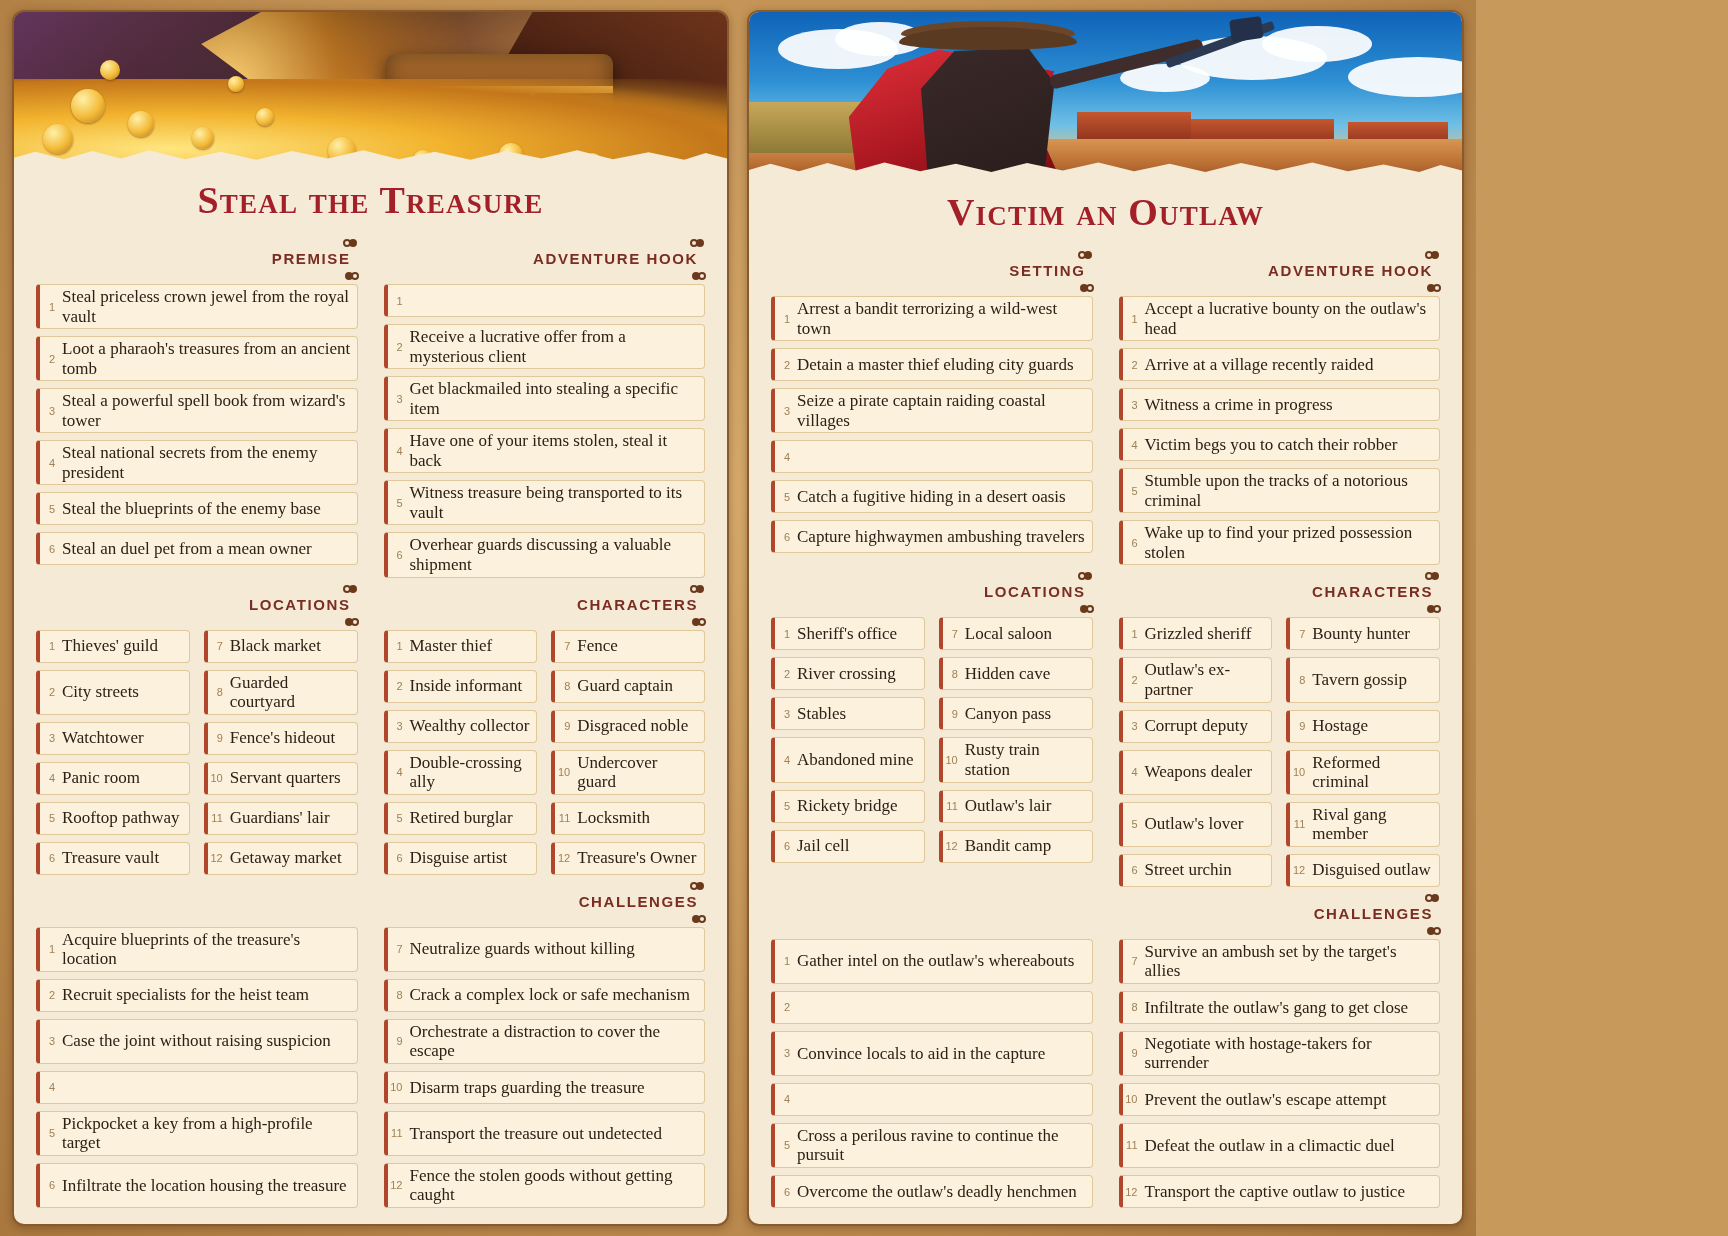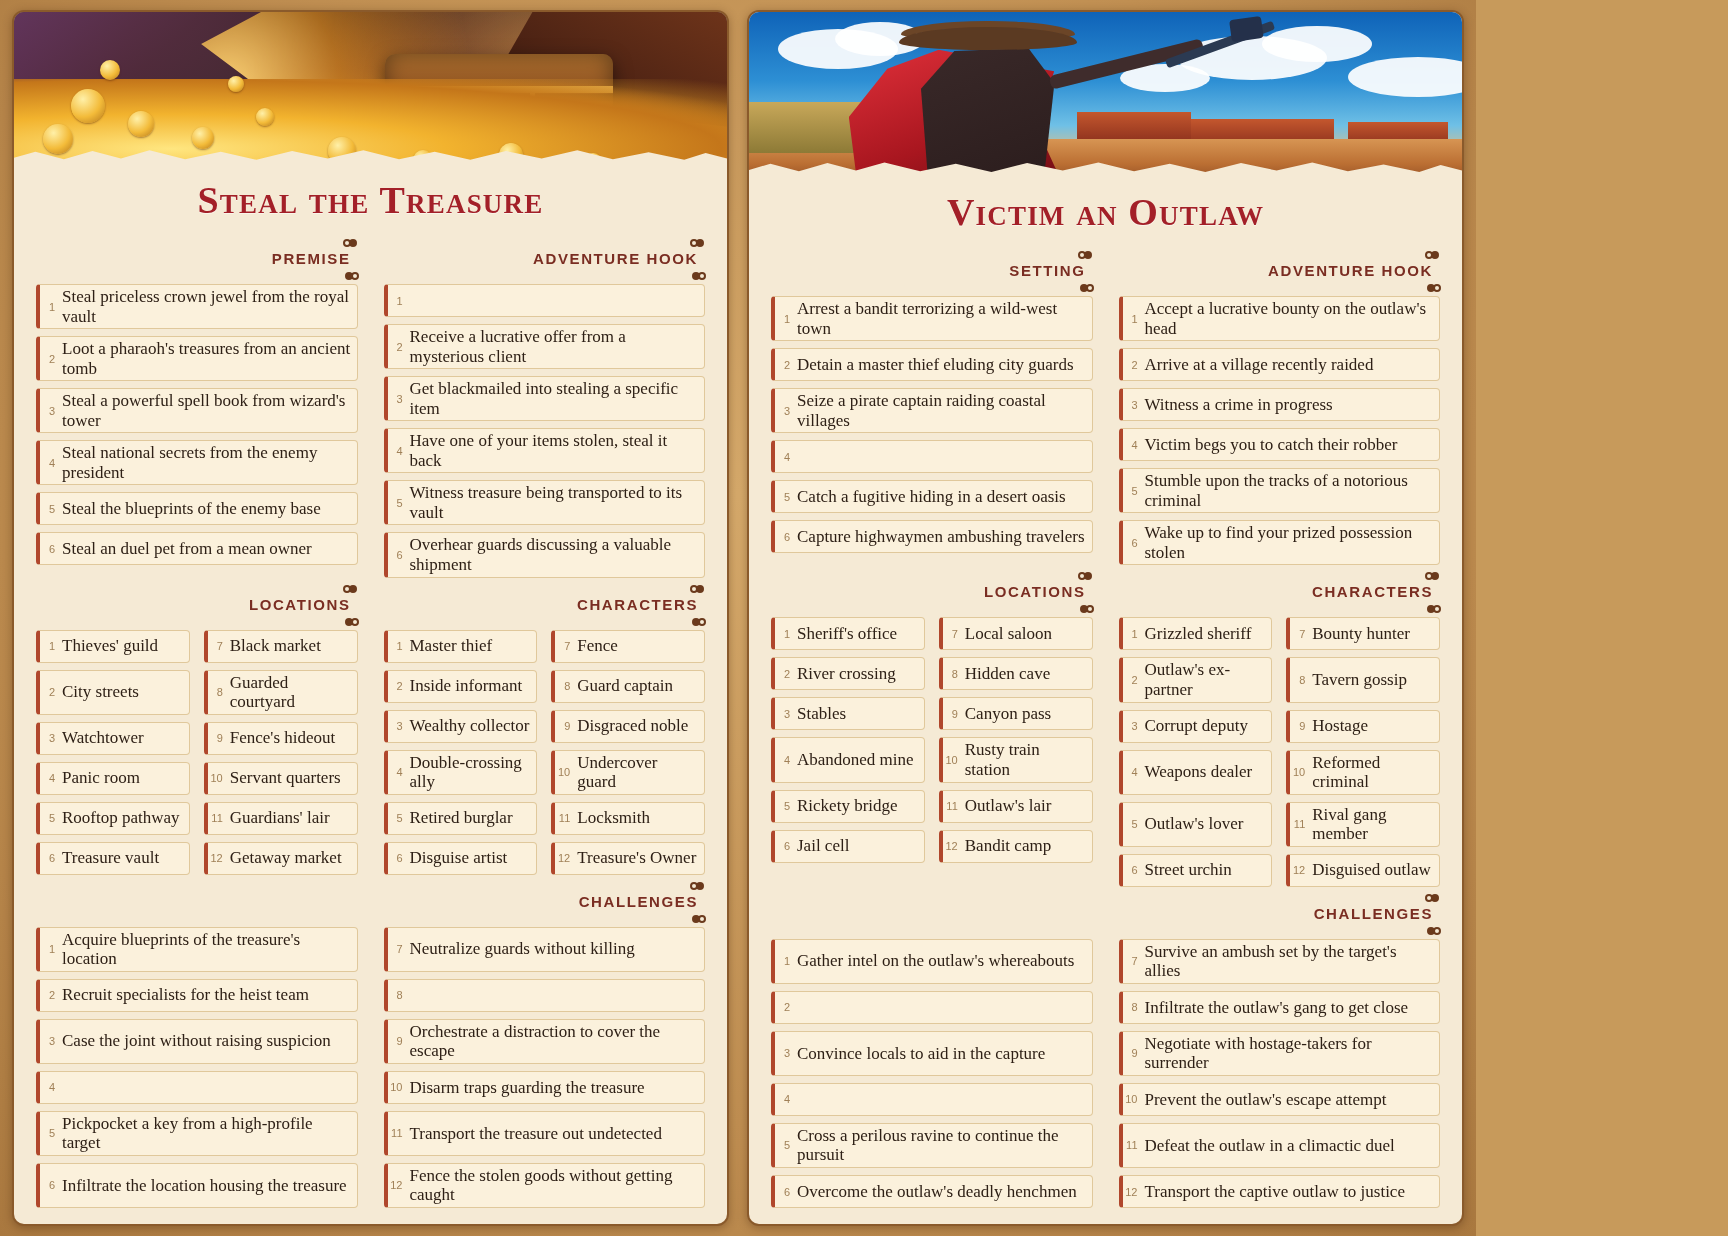--- a/index.html
+++ b/index.html
@@ -465,20 +465,21 @@
         <div class="entry">
             <div class="num">7</div>
             <div class="txt">Neutralize guards without killing</div>
           </div>
         <div class="entry">
             <div class="num">2</div>
             <div class="txt">Recruit specialists for the heist team</div>
           </div>
         <div class="entry">
             <div class="num">8</div>
+            <div class="txt">Crack a complex lock or safe mechanism</div>
           </div>
         <div class="entry">
             <div class="num">3</div>
             <div class="txt">Case the joint without raising suspicion</div>
           </div>
         <div class="entry">
             <div class="num">9</div>
             <div class="txt">Orchestrate a distraction to cover the escape</div>
           </div>
         <div class="entry">

